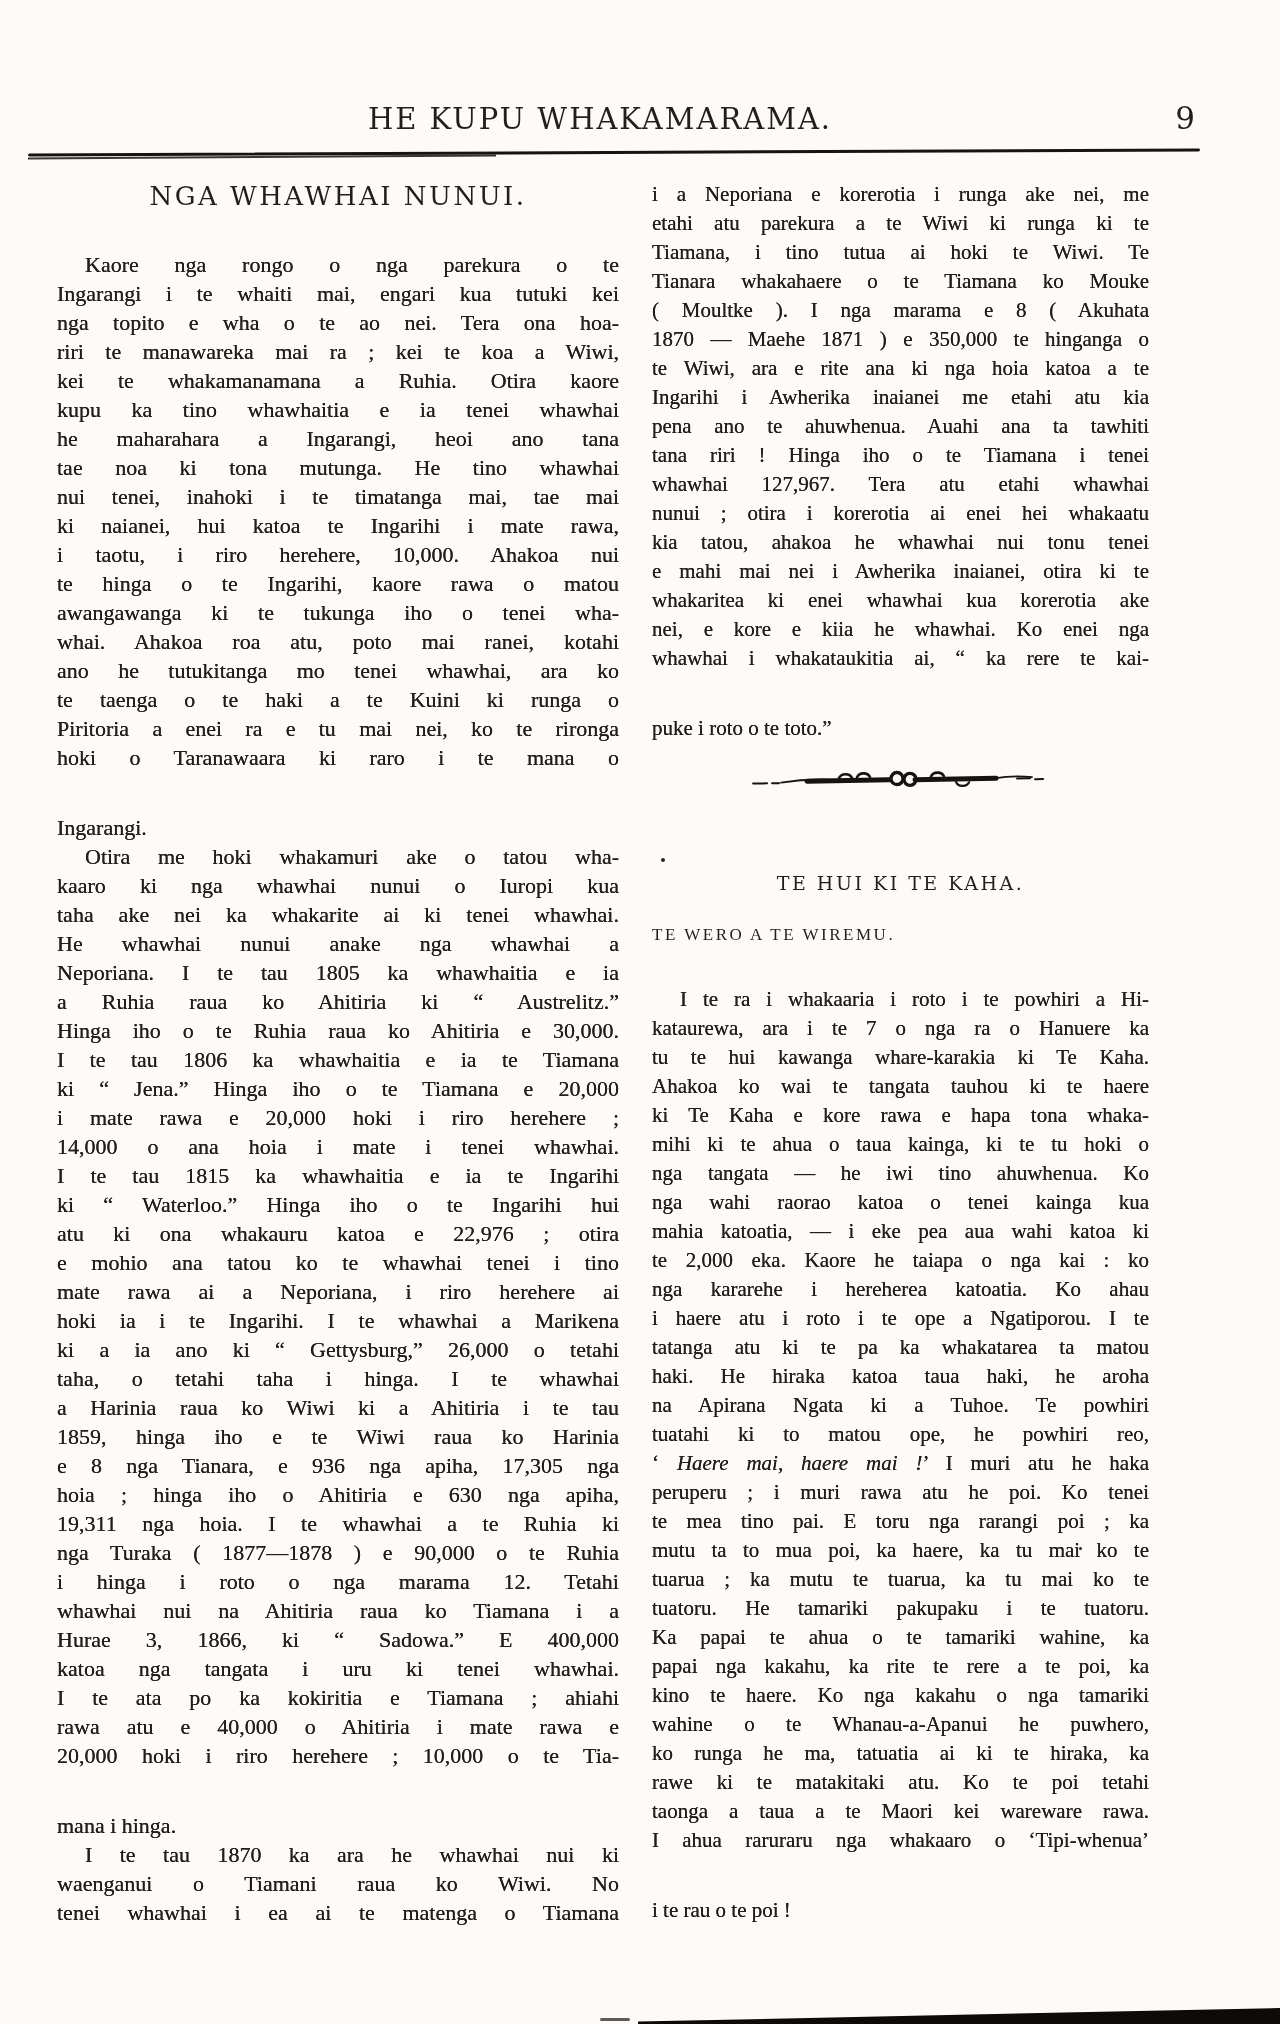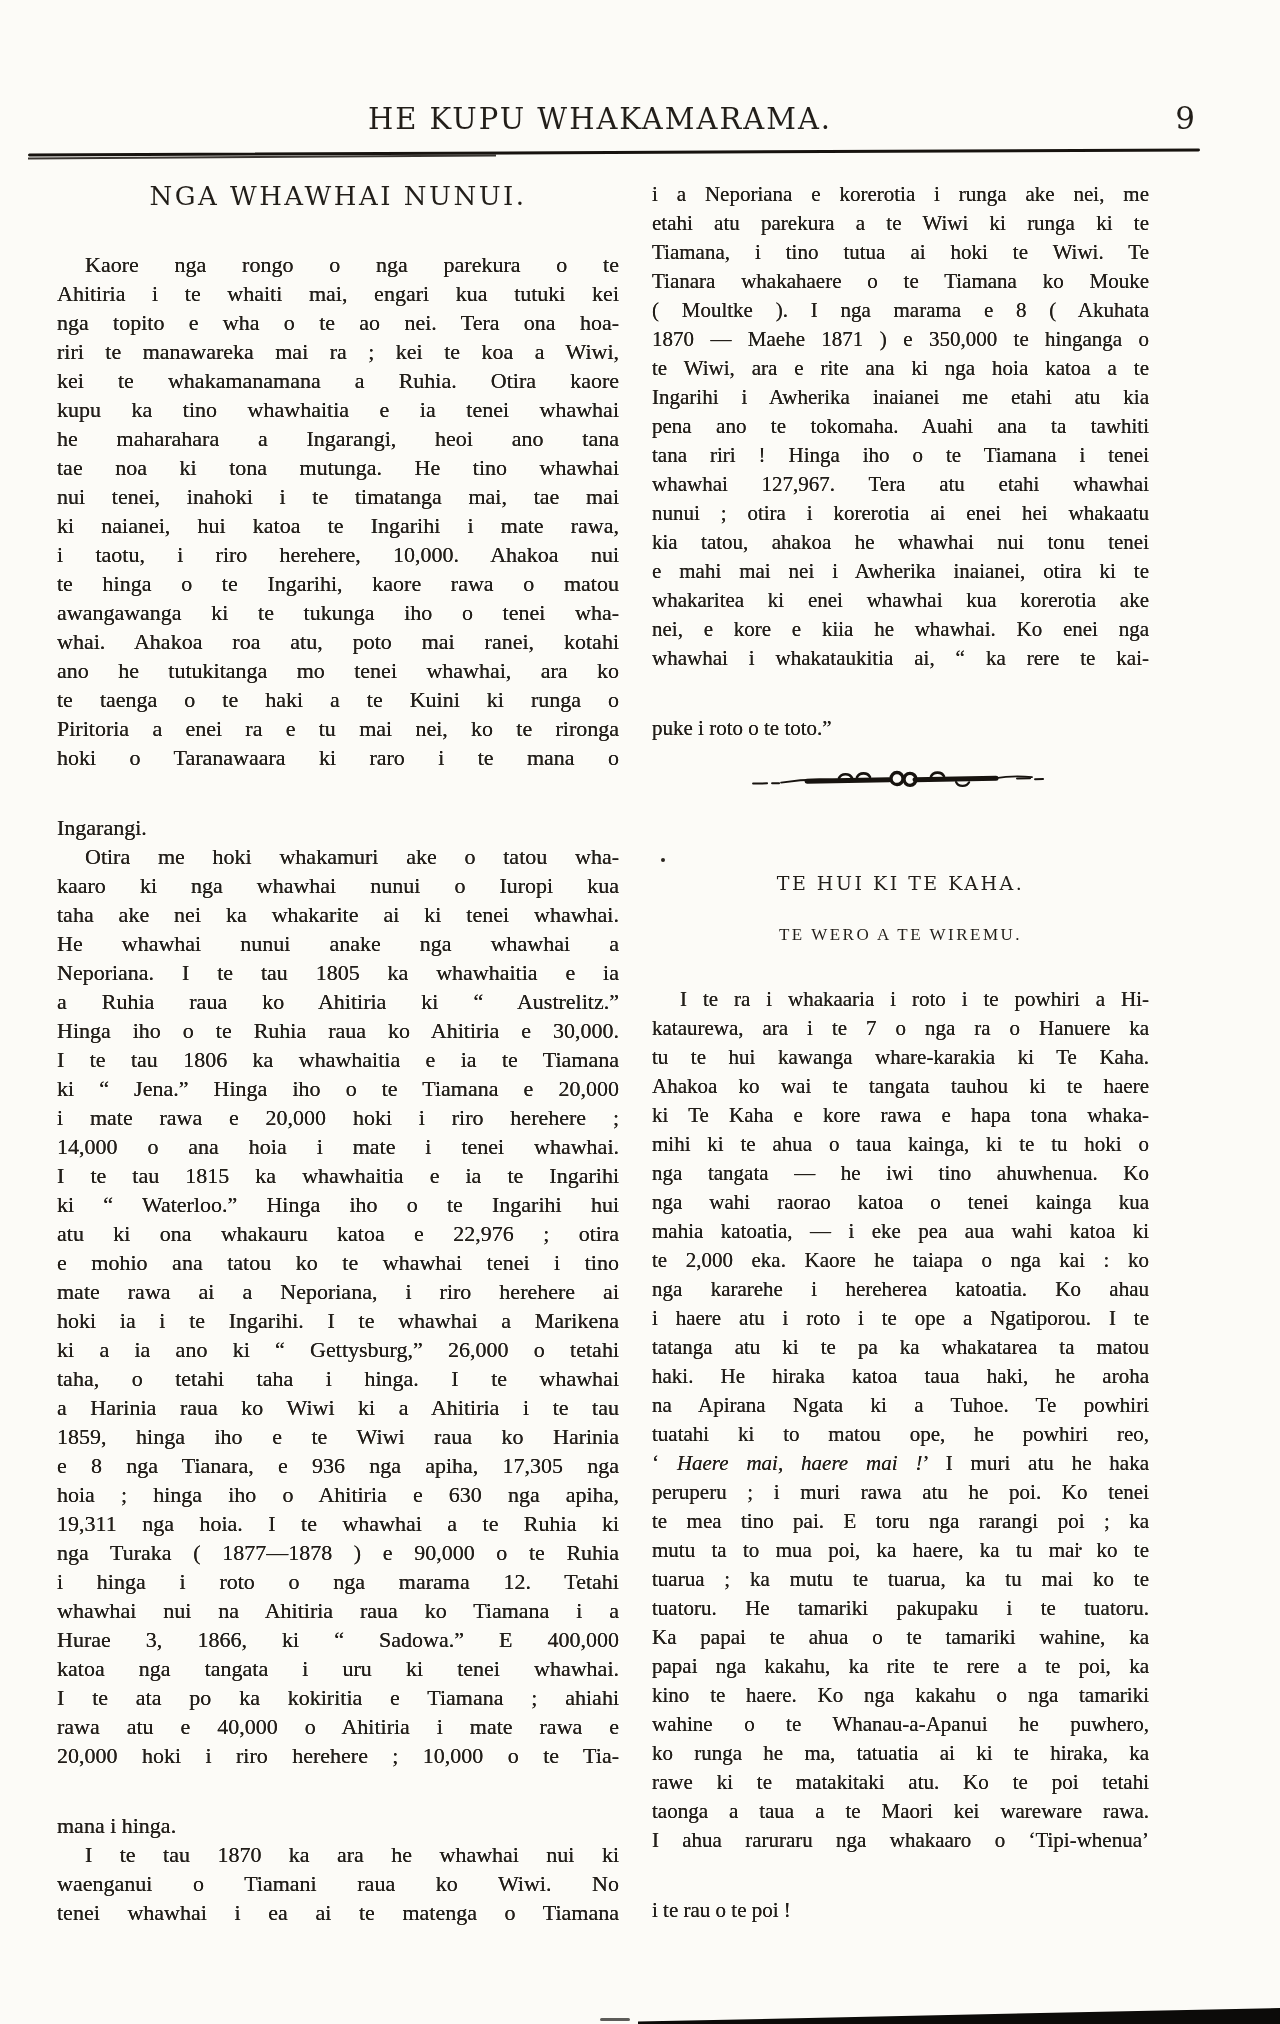--- a/index.html
+++ b/index.html
@@ -32,21 +32,21 @@
   .col-left  { left:57px;  width:562px; font-size:22px; }
   .col-right { left:652px; width:497px; font-size:21px; }
 
   .col-heading {
     font-family:"DejaVu Serif", serif; text-align:center;
     letter-spacing:2.5px; white-space:nowrap;
   }
   .col-left  .col-heading { font-size:26px; line-height:32px; margin:0 0 38px; }
   .col-right .col-heading { font-size:19px; line-height:32px; margin:74px 0 0; }
   .sub-heading {
-    font-family:"Liberation Serif", serif; text-align:center;
+    font-family:"Liberation Serif", serif; 
     font-size:17px; letter-spacing:2.5px; margin:26px 0 0; line-height:20px;
   }
   .sub-heading + .para { margin-top:40px; }
 
   .para { margin:0; }
   .line {
     height:29px; overflow:hidden;
     text-align:justify; text-align-last:justify;
     text-shadow:0 0 0.4px currentColor;
   }
@@ -78,21 +78,21 @@
 
   <div class="masthead-title">HE KUPU WHAKAMARAMA.</div>
   <div class="page-number">9</div>
   <div class="head-rule"></div>
   <div class="head-rule-2"></div>
 
   <div class="col col-left" id="col-left">
       <div class="col-heading">NGA WHAWHAI NUNUI.</div>
       <div class="para">
         <div class="line indent" style="">Kaore nga rongo o nga parekura o te</div>
-        <div class="line" style="">Ahitiria i te whaiti mai, engari kua tutuki kei</div>
+        <div class="line" style="">Ingarangi i te whaiti mai, engari kua tutuki kei</div>
         <div class="line" style="">nga topito e wha o te ao nei.  Tera ona hoa-</div>
         <div class="line" style="">riri te manawareka mai ra ;  kei te koa a Wiwi,</div>
         <div class="line" style="">kei te whakamanamana a Ruhia.  Otira kaore</div>
         <div class="line" style="">kupu ka tino whawhaitia e ia tenei whawhai</div>
         <div class="line" style="">he maharahara a Ingarangi, heoi ano tana</div>
         <div class="line" style="">tae noa ki tona mutunga.  He tino whawhai</div>
         <div class="line" style="">nui tenei, inahoki i te timatanga mai, tae mai</div>
         <div class="line" style="">ki naianei, hui katoa te Ingarihi i mate rawa,</div>
         <div class="line" style="">i taotu, i riro herehere, 10,000.  Ahakoa nui</div>
         <div class="line" style="">te hinga o te Ingarihi, kaore rawa o matou</div>
@@ -148,21 +148,21 @@
   <div class="col col-right" id="col-right">
       <div class="para">
         <div class="line" style="">i a Neporiana e korerotia i runga ake nei, me</div>
         <div class="line" style="">etahi atu parekura a te Wiwi ki runga ki te</div>
         <div class="line" style="">Tiamana, i tino tutua ai hoki te Wiwi.  Te</div>
         <div class="line" style="">Tianara whakahaere o te Tiamana ko Mouke</div>
         <div class="line" style="">( Moultke ).  I nga marama e 8 ( Akuhata</div>
         <div class="line" style="">1870 — Maehe 1871 ) e 350,000 te hinganga o</div>
         <div class="line" style="">te Wiwi, ara e rite ana ki nga hoia katoa a te</div>
         <div class="line" style="">Ingarihi i Awherika inaianei me etahi atu kia</div>
-        <div class="line" style="">pena ano te tokomaha.  Auahi ana ta tawhiti</div>
+        <div class="line" style="">pena ano te ahuwhenua.  Auahi ana ta tawhiti</div>
         <div class="line" style="">tana riri !  Hinga iho o te Tiamana i tenei</div>
         <div class="line" style="">whawhai 127,967.  Tera atu etahi whawhai</div>
         <div class="line" style="">nunui ;  otira i korerotia ai enei hei whakaatu</div>
         <div class="line" style="">kia tatou, ahakoa he whawhai nui tonu tenei</div>
         <div class="line" style="">e mahi mai nei i Awherika inaianei, otira ki te</div>
         <div class="line" style="">whakaritea ki enei whawhai kua korerotia ake</div>
         <div class="line" style="">nei, e kore e kiia he whawhai.  Ko enei nga</div>
         <div class="line" style="">whawhai i whakataukitia ai, “ ka rere te kai-</div>
         <div class="line last" style="">puke i roto o te toto.”</div>
       </div>

